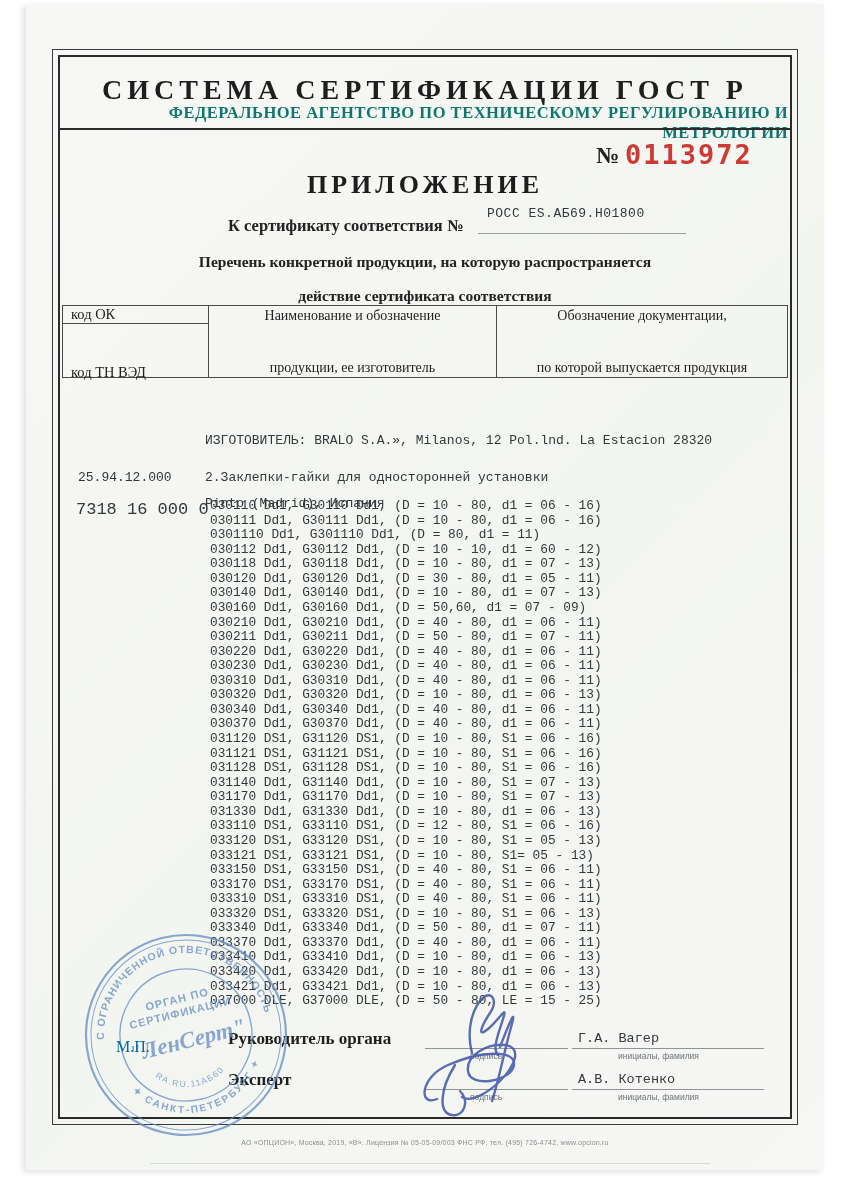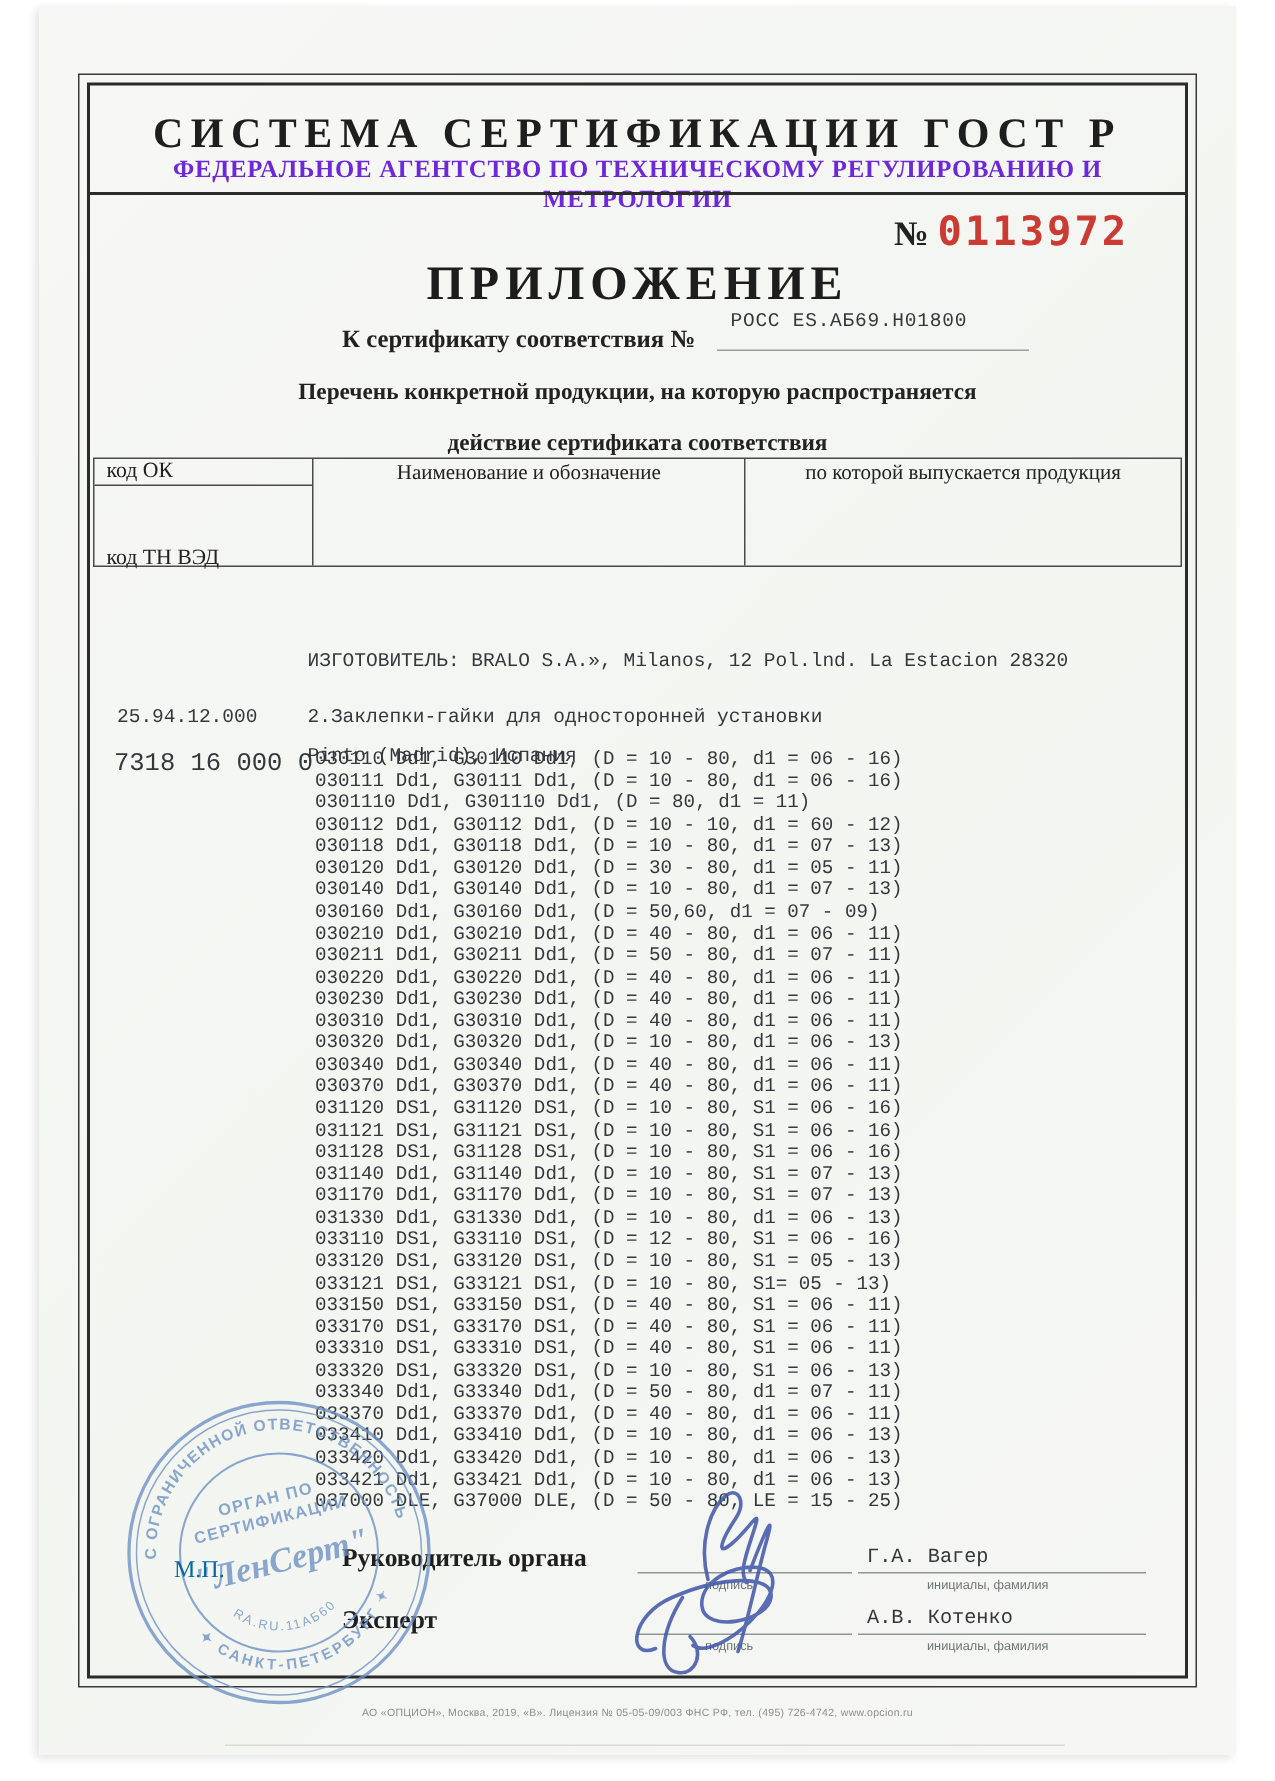--- a/index.html
+++ b/index.html
@@ -14,30 +14,30 @@
 
   .outer-frame { position:absolute; left:52px; top:49px; width:746px; height:1076px;
                  border:1.5px solid #3a3a3a; }
   .inner-frame { position:absolute; left:58px; top:55px; width:734px; height:1064px;
                  border:2.5px solid #2b2b2b; }
 
   .abs { position:absolute; }
 
   .sys-title { left:62px; top:74px; width:726px; text-align:center;
                font-size:28px; font-weight:bold; letter-spacing:5px; color:#1e1e1e; }
-  .agency    { left:62px; top:103px; width:726px; text-align:center;
-               font-size:16.5px; font-weight:bold; letter-spacing:0.5px; color:#6d28d9; }
+  .agency    { left:62px; top:103px; width:726px; text-align:right;
+               font-size:16.5px; font-weight:bold; letter-spacing:0.5px; color:#0f766e; }
   .head-rule { left:60px; top:128px; width:730px; height:0; border-top:2px solid #2b2b2b; }
 
   .num-sign  { left:596px; top:143px; font-size:23px; font-weight:bold; color:#222; }
   .num-value { left:625px; top:139px; font-family:"DejaVu Sans Mono", monospace;
                font-size:27px; font-weight:bold; letter-spacing:2px; color:#cb3a33; }
 
   .doc-title { left:62px; top:170px; width:726px; text-align:center;
-               font-size:32px; font-weight:bold; letter-spacing:4px; color:#1d1d1d; }
+               font-size:26px; font-weight:bold; letter-spacing:4px; color:#1d1d1d; }
 
   .cert-label { left:228px; top:216px; font-size:16.5px; font-weight:bold; color:#222; }
   .cert-number { left:487px; top:206px; font-family:"Liberation Mono", monospace;
                  font-size:13px; color:#33393d; letter-spacing:0.5px; }
   .cert-underline { left:478px; top:233px; width:208px; border-top:1px solid #9aa0a2; }
 
   .subtitle1 { left:62px; top:253px; width:726px; text-align:center;
                font-size:15.5px; font-weight:bold; color:#222; }
   .subtitle2 { left:62px; top:287px; width:726px; text-align:center;
                font-size:15.5px; font-weight:bold; color:#222; }
@@ -109,24 +109,26 @@
   <div class="abs subtitle2">действие сертификата соответствия</div>
 
   <div class="abs grid">
     <div class="c1">
       <div class="cell top">код ОК</div>
       <div class="cell">код ТН ВЭД</div>
     </div>
     <div class="c2">
       <div class="hdr">
         <span>Наименование и обозначение</span>
+        <span>продукции, ее изготовитель</span>
       </div>
     </div>
     <div class="c3">
       <div class="hdr">
+        <span>Обозначение документации,</span>
         <span>по которой выпускается продукция</span>
       </div>
     </div>
   </div>
 
   <div class="abs manufacturer mono">
     <div>ИЗГОТОВИТЕЛЬ: BRALO S.A.», Milanos, 12 Pol.lnd. La Estacion 28320</div>
     <div>Pinto (Madrid), Испания</div>
   </div>
 

